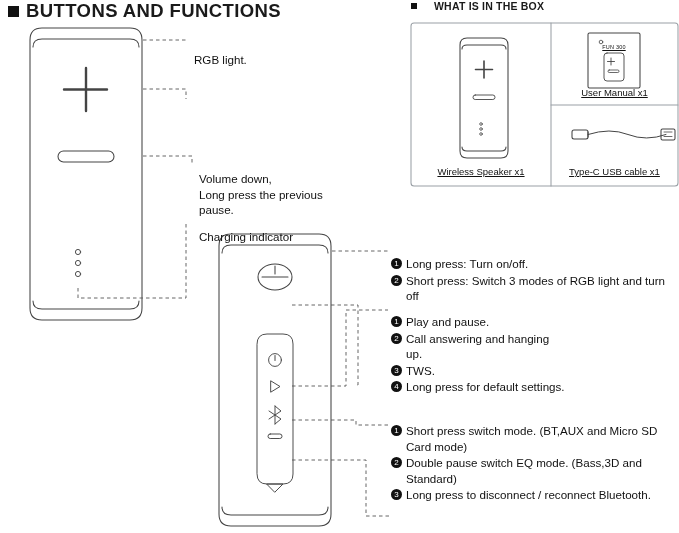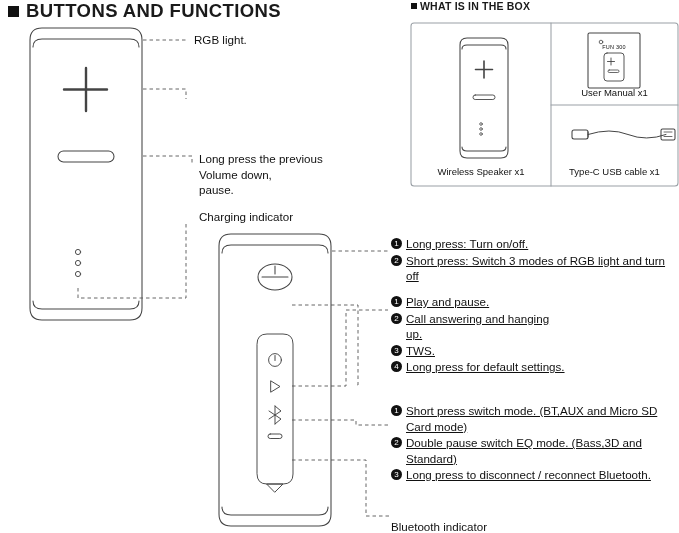--- a/index.html
+++ b/index.html
@@ -32,21 +32,21 @@
     background: #111;
     display: inline-block;
   }
   #title-box {
     left: 411px; top: 0px;
     font-size: 10.5px;
     font-weight: bold;
     letter-spacing: 0.2px;
     display: flex;
     align-items: center;
-    gap: 3px;
+    gap: 17px;
     text-align: center;
   }
   #title-box .sq {
     width: 6px; height: 6px;
     background: #111;
     display: inline-block;
   }
 
   
   svg.overlay {
@@ -54,47 +54,49 @@
     left: 0; top: 0;
     width: 679px; height: 533px;
     pointer-events: none;
   }
 
   
   .callout {
     font-size: 11.6px;
     line-height: 15.5px;
     color: #111;
+    margin-top: 20px;
   }
   .num {
     display: inline-block;
     width: 11px; height: 11px;
     border-radius: 50%;
     background: #111;
     color: #fff;
     font-size: 8px;
     line-height: 11px;
     text-align: center;
     margin-right: 4px;
     vertical-align: 1px;
     font-family: "Liberation Sans", sans-serif;
   }
   .item {
     display: flex;
     align-items: flex-start;
     margin-bottom: 1px;
   }
   .item .num { flex: 0 0 auto; margin-top: 2px; }
-  .item .txt { flex: 1 1 auto; text-decoration: underline; }
+  .item .txt { flex: 1 1 auto; }
 
   
   .boxlabel {
     font-size: 9.5px;
     text-align: center;
     color: #111;
+    text-decoration: underline;
   }
   .boxlabel-sm { font-size: 9px; }
 </style>
 </head>
 <body>
 
 <div class="abs" id="title-buttons-functions">
   <span class="sq"></span>
   <span>BUTTONS AND FUNCTIONS</span>
 </div>
@@ -196,22 +198,22 @@
 </svg>
 
 <div class="abs callout" style="left:194px; top:32px;">
   <span>RGB light.</span>
 </div>
 
 <div class="abs callout" style="left:194px; top:90px; width:190px;">
 </div>
 
 <div class="abs callout" style="left:199px; top:151px; width:185px;">
+  <div>Volume down,</div>
   <div>Long press the previous</div>
-  <div>Volume down,</div>
   <div>pause.</div>
 </div>
 
 <div class="abs callout" style="left:199px; top:209px;">
   <span>Charging indicator</span>
 </div>
 
 <div class="abs boxlabel" style="left:411px; top:166px; width:140px;">
   <span>Wireless Speaker  x1</span>
 </div>

